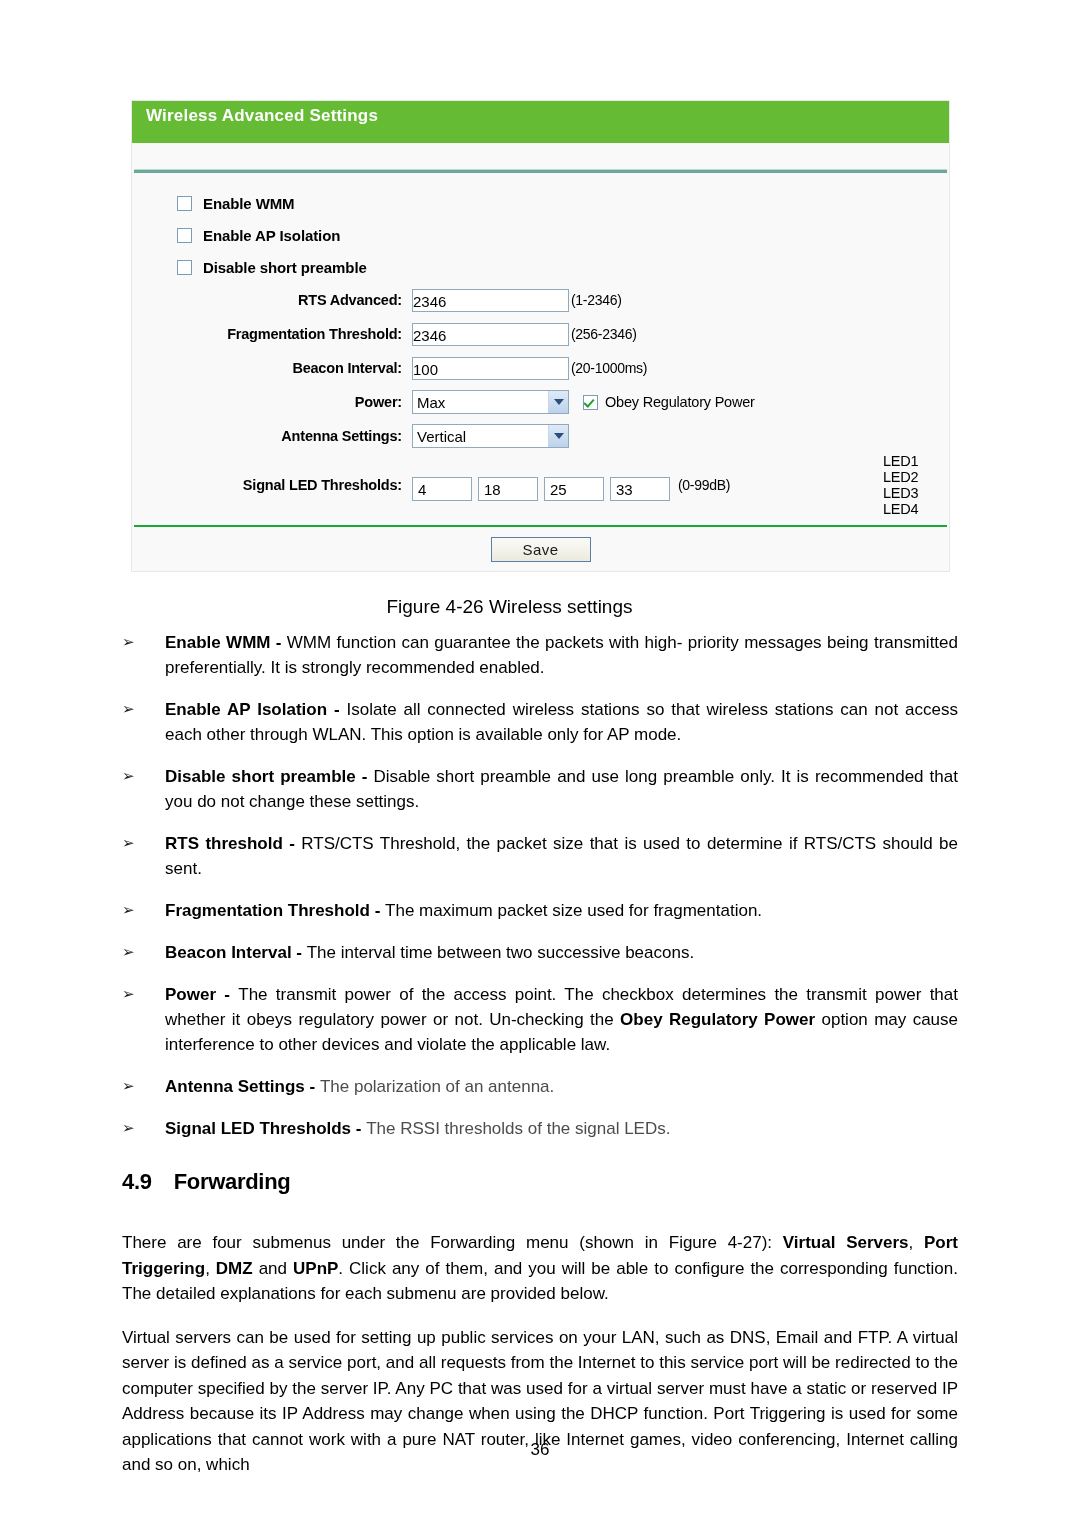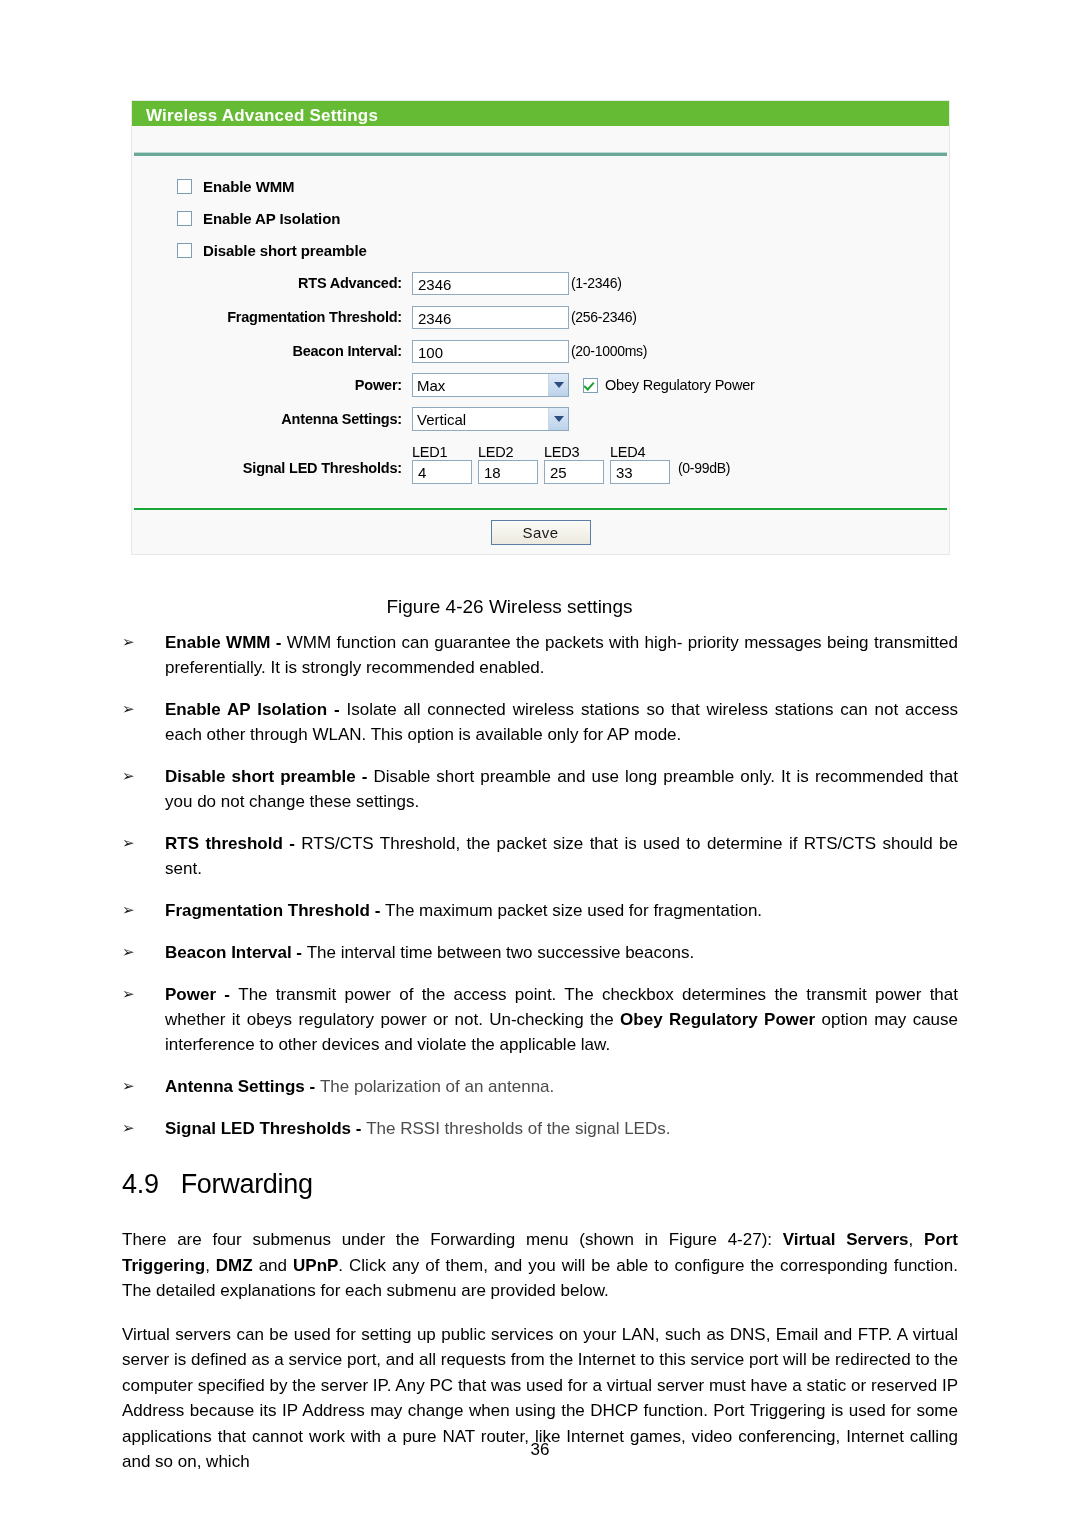--- a/index.html
+++ b/index.html
@@ -21,21 +21,21 @@
     position: absolute;
     left: 131px;
     top: 100px;
     width: 819px;
     background: #f9f9f9;
     border: 1px solid #e8e8e8;
     box-sizing: border-box;
   }
   .panel-header {
     background: #65bb33;
-    height: 25px;
+    height: 42px;
     line-height: 30px;
     color: #ffffff;
     font-weight: bold;
     font-size: 17px;
     padding-left: 14px;
     letter-spacing: 0.2px;
     box-sizing: border-box;
   }
   .panel-gap { height: 26px; }
   .rule-teal {
@@ -102,21 +102,20 @@
     box-sizing: border-box;
     letter-spacing: -0.2px;
   }
   .finput {
     width: 157px;
     height: 23px;
     line-height: 23px;
     border: 1px solid #8faabf;
     background: #ffffff;
     font-size: 15px;
-    padding-left: 5px;
     box-sizing: border-box;
     font-family: "Liberation Sans", sans-serif;
   }
   .fhint {
     font-size: 14px;
     margin-left: 2px;
     letter-spacing: -0.3px;
   }
   .fselect {
     width: 157px;
@@ -156,20 +155,21 @@
     font-size: 14.5px;
     letter-spacing: -0.2px;
   }
 
   
   .led-head {
     display: flex;
     padding-left: 280px;
     height: 24px;
     align-items: flex-end;
+    flex-direction: column;
   }
   .led-head span {
     width: 66px;
     font-size: 14.5px;
     letter-spacing: -0.2px;
   }
   .led-row {
     display: flex;
     height: 38px;
   }
@@ -236,23 +236,23 @@
     flex: 1;
     font-size: 17px;
     line-height: 25px;
     text-align: justify;
   }
   .bullet .btext.nojust { text-align: left; }
   .bullet b { font-weight: bold; }
   .grey { color: #4c4c4c; text-align: right; }
 
   h2.section {
-    font-size: 27px;
-    font-weight: normal;
-    margin: 28px 0 27px 0;
+    font-size: 22px;
+    font-weight: bold;
+    margin: 28px 0 35px 0;
     letter-spacing: -0.3px;
   }
   h2.section .num { margin-right: 22px; }
 
   p.para {
     font-size: 17px;
     line-height: 25.5px;
     text-align: justify;
     margin: 0 0 18px 0;
   }

